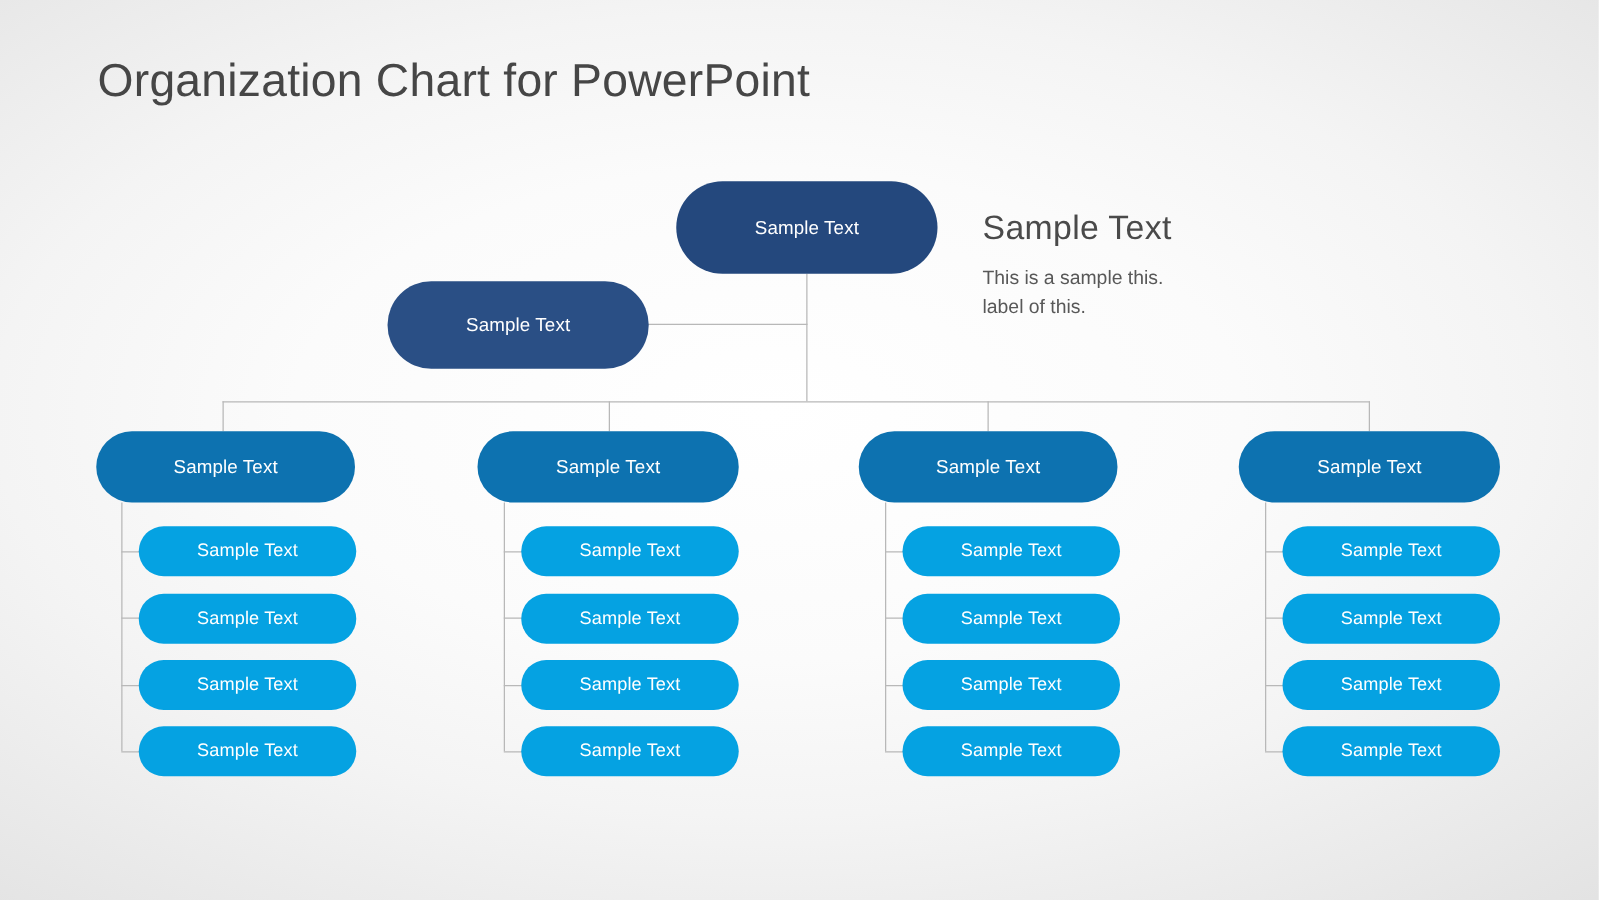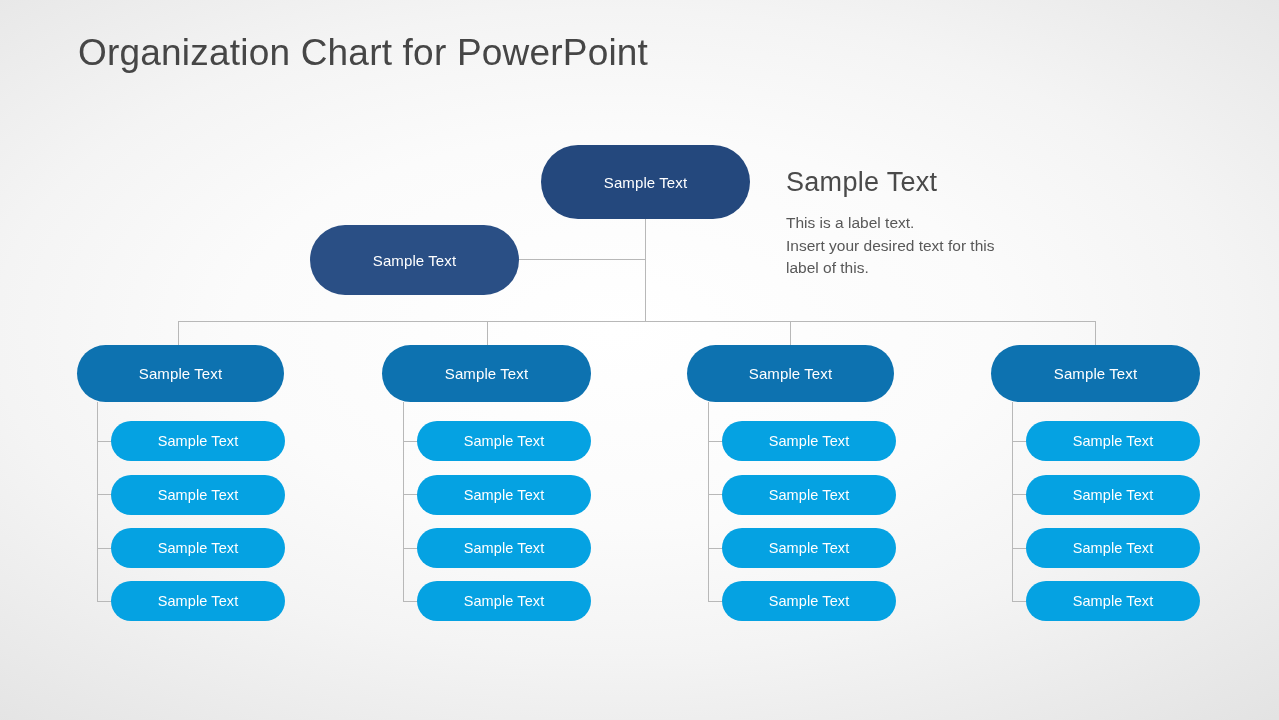--- a/index.html
+++ b/index.html
@@ -25,21 +25,21 @@
         #f4f4f4 62%,
         #ebebeb 82%,
         #e3e3e3 100%);
     overflow: hidden;
   }
 
   
   .slide-title {
     position: absolute;
     left: 78px;
-    top: 32px;
+    top: 44px;
     font-size: 37px;
     font-weight: 400;
     color: #464646;
     letter-spacing: 0.2px;
     white-space: nowrap;
   }
 
   
   .side-note {
     position: absolute;
@@ -178,19 +178,18 @@
   <div class="node node-l4" style="left:722px; top:581px; width:174px; height:40px;">Sample Text</div>
 
   <div class="node node-l4" style="left:1026px; top:421px; width:174px; height:40px;">Sample Text</div>
   <div class="node node-l4" style="left:1026px; top:475px; width:174px; height:40px;">Sample Text</div>
   <div class="node node-l4" style="left:1026px; top:528px; width:174px; height:40px;">Sample Text</div>
   <div class="node node-l4" style="left:1026px; top:581px; width:174px; height:40px;">Sample Text</div>
 
   <div class="side-note">
     <div class="side-note-title">Sample  Text</div>
     <div class="side-note-body">
-      <span>This is a label text.</span>
-      <span>Insert your desired text for this</span>
+      <span>This is a sample this.</span>
       <span>label of this.</span>
     </div>
   </div>
 
 </div>
 
 </body></html>

